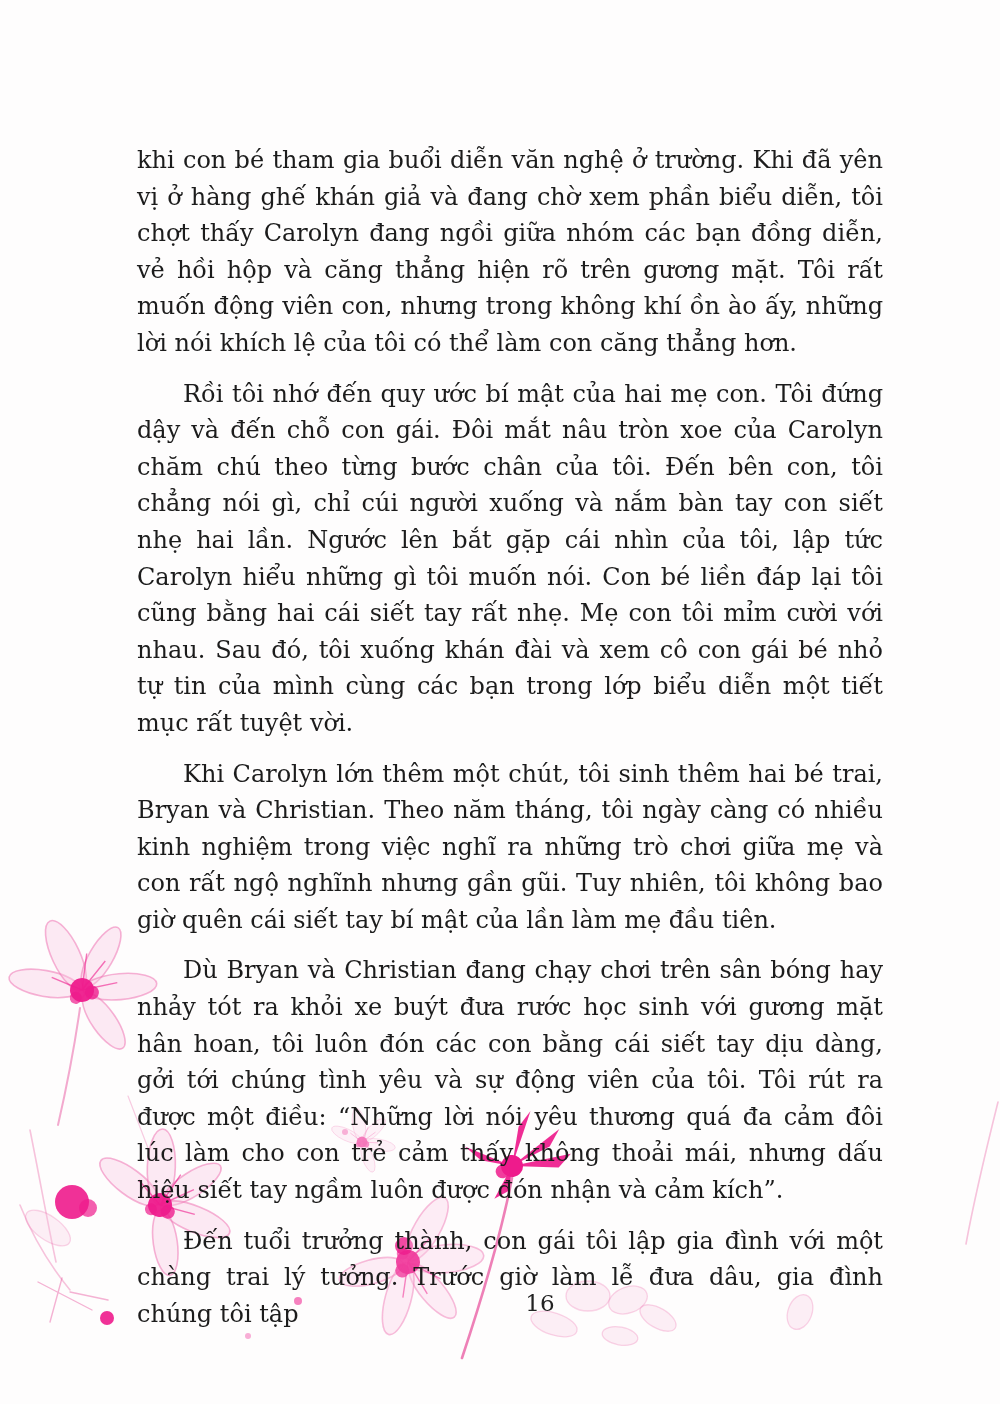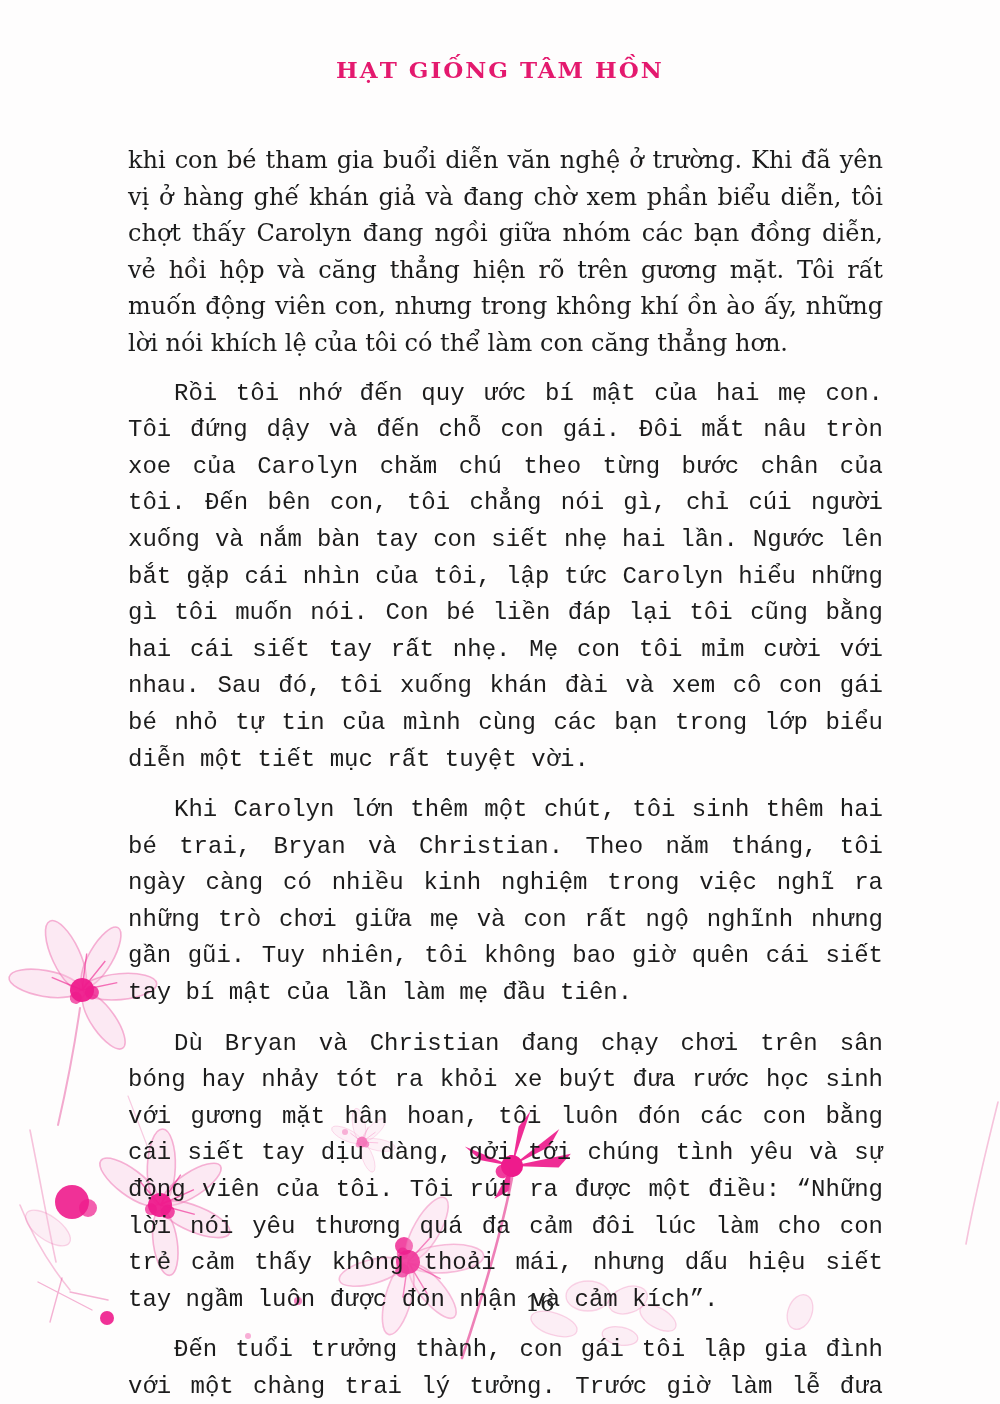--- a/index.html
+++ b/index.html
@@ -30,27 +30,27 @@
     margin:0;
     font-size:23px;
     font-weight:bold;
     letter-spacing:2px;
     color:var(--header-pink);
   }
   .body-text{
     position:absolute;left:121px;top:142px;width:762px;z-index:1;
   }
   .body-text p{
-    margin:0 0 14px 7px;
+    margin:0 0 14px 16px;
     font-size:24px;
     line-height:36.6px;
     text-align:justify;
     text-justify:inter-word;
   }
-  .body-text p.indent{text-indent:46px;font-family:Liberation Mono, monospace;}
+  .body-text p.indent{text-indent:46px;}
   .page-number{
     position:absolute;top:1290px;left:0;width:100%;
     text-align:center;font-size:23px;z-index:2;
     color:#222;
     margin-left:40px;
   }
   
   .petal{fill:var(--petal-pink);fill-opacity:.38;stroke:var(--petal-stroke);stroke-opacity:.55;stroke-width:1.6;}
   .petal-faint{fill:var(--petal-pink);fill-opacity:.28;stroke:var(--petal-stroke);stroke-opacity:.30;stroke-width:1.3;}
   .blob{fill:var(--flower-magenta);}
@@ -132,23 +132,20 @@
       <path class="stem" d="M38,1282 L92,1310 M62,1278 L50,1322 M70,1292 L108,1300" stroke-width="1.4" stroke-opacity=".45"></path>
       <circle class="blob" cx="107" cy="1318" r="7" fill-opacity=".9"></circle>
       <circle class="blob" cx="298" cy="1301" r="4" fill-opacity=".55"></circle>
       <circle class="blob" cx="248" cy="1336" r="3" fill-opacity=".35"></circle>
       <circle class="blob" cx="345" cy="1132" r="3" fill-opacity=".3"></circle>
       <path class="stem" d="M998,1102 C986,1150 974,1200 966,1244" stroke-width="1.6" stroke-opacity=".35"></path>
       <path class="stem" d="M128,1096 L148,1148" stroke-width="1.2" stroke-opacity=".3"></path>
     </g>
   </svg>
 
-  <header class="running-head">
-    <h1>HẠT GIỐNG TÂM HỒN</h1>
-  </header>
 
   <main class="body-text">
     <p>khi con bé tham gia buổi diễn văn nghệ ở trường. Khi đã yên vị ở hàng ghế khán giả và đang chờ xem phần biểu diễn, tôi chợt thấy Carolyn đang ngồi giữa nhóm các bạn đồng diễn, vẻ hồi hộp và căng thẳng hiện rõ trên gương mặt. Tôi rất muốn động viên con, nhưng trong không khí ồn ào ấy, những lời nói khích lệ của tôi có thể làm con căng thẳng hơn.</p>
     <p class="indent">Rồi tôi nhớ đến quy ước bí mật của hai mẹ con. Tôi đứng dậy và đến chỗ con gái. Đôi mắt nâu tròn xoe của Carolyn chăm chú theo từng bước chân của tôi. Đến bên con, tôi chẳng nói gì, chỉ cúi người xuống và nắm bàn tay con siết nhẹ hai lần. Ngước lên bắt gặp cái nhìn của tôi, lập tức Carolyn hiểu những gì tôi muốn nói. Con bé liền đáp lại tôi cũng bằng hai cái siết tay rất nhẹ. Mẹ con tôi mỉm cười với nhau. Sau đó, tôi xuống khán đài và xem cô con gái bé nhỏ tự tin của mình cùng các bạn trong lớp biểu diễn một tiết mục rất tuyệt vời.</p>
     <p class="indent">Khi Carolyn lớn thêm một chút, tôi sinh thêm hai bé trai, Bryan và Christian. Theo năm tháng, tôi ngày càng có nhiều kinh nghiệm trong việc nghĩ ra những trò chơi giữa mẹ và con rất ngộ nghĩnh nhưng gần gũi. Tuy nhiên, tôi không bao giờ quên cái siết tay bí mật của lần làm mẹ đầu tiên.</p>
     <p class="indent">Dù Bryan và Christian đang chạy chơi trên sân bóng hay nhảy tót ra khỏi xe buýt đưa rước học sinh với gương mặt hân hoan, tôi luôn đón các con bằng cái siết tay dịu dàng, gởi tới chúng tình yêu và sự động viên của tôi. Tôi rút ra được một điều: “Những lời nói yêu thương quá đa cảm đôi lúc làm cho con trẻ cảm thấy không thoải mái, nhưng dấu hiệu siết tay ngầm luôn được đón nhận và cảm kích”.</p>
     <p class="indent">Đến tuổi trưởng thành, con gái tôi lập gia đình với một chàng trai lý tưởng. Trước giờ làm lễ đưa dâu, gia đình chúng tôi tập</p>
   </main>
 
   <footer class="page-number">16</footer>

